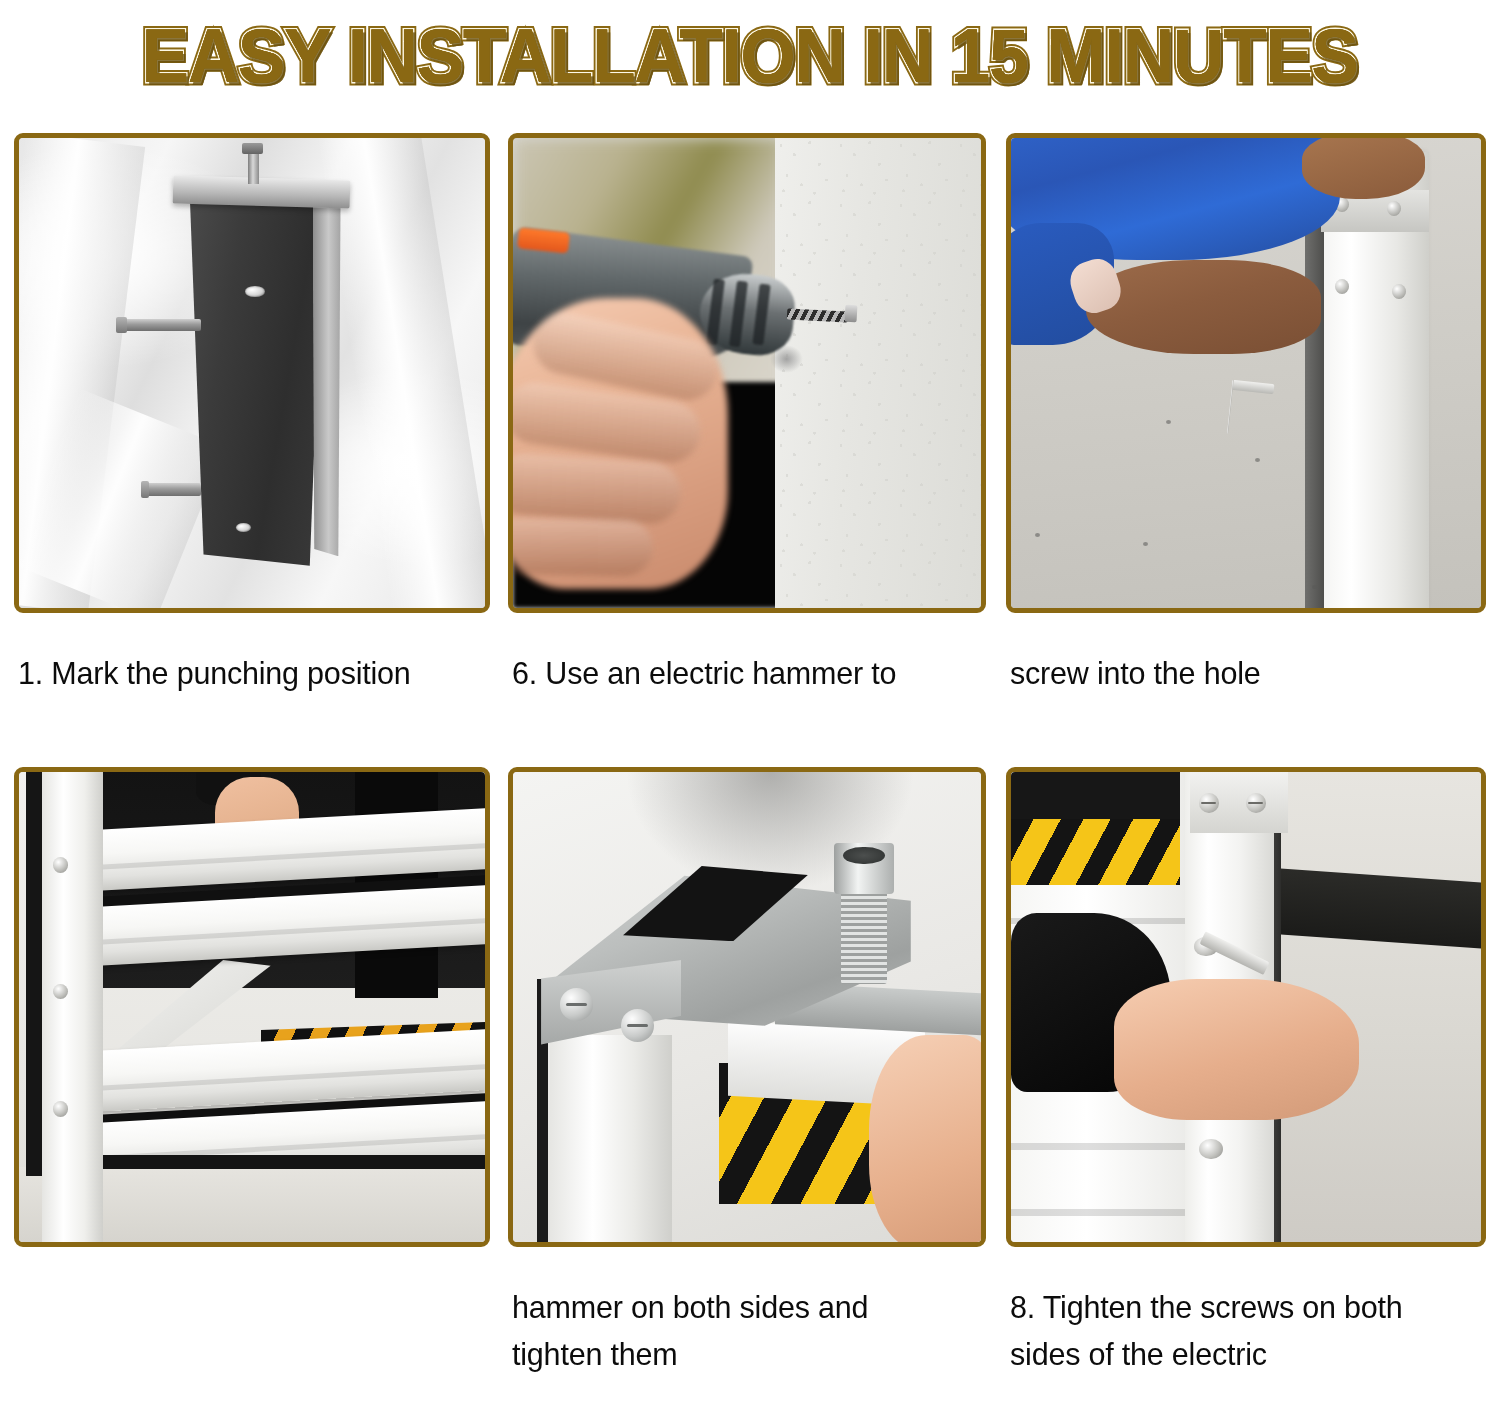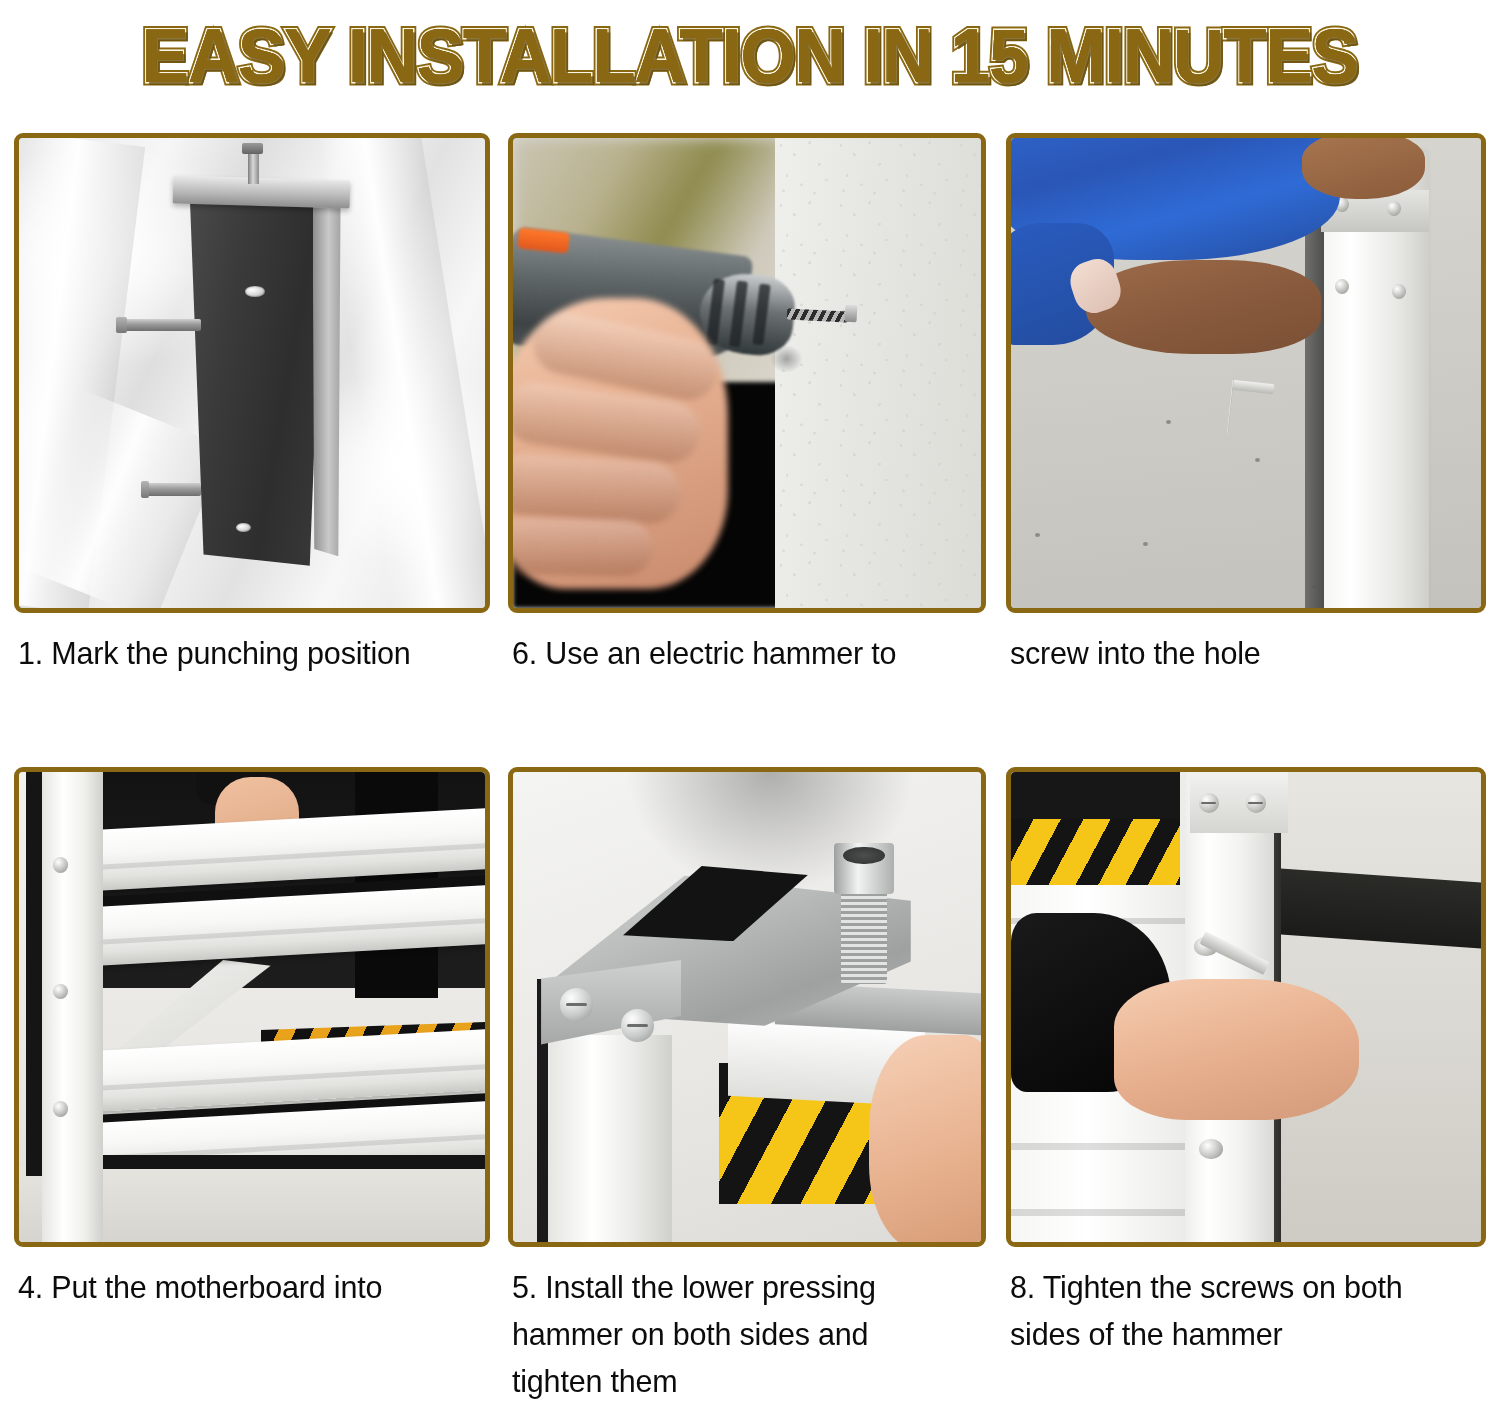--- a/index.html
+++ b/index.html
@@ -53,21 +53,21 @@
     position:absolute;left:0;top:0;
     width:100%;height:480px;
     border:5px solid #8a6813;
     border-radius:9px;
     box-sizing:border-box;
     overflow:hidden;
     background:#d9d9d6;
   }
   .photo-inner{position:absolute;inset:0;overflow:hidden;}
   .caption{
-    position:absolute;left:4px;top:497px;width:calc(100% - 6px);
+    position:absolute;left:4px;top:517px;width:calc(100% - 6px);
     font-size:30.5px;line-height:47px;color:#0c0c0c;
     font-family:"Liberation Sans", sans-serif;
     letter-spacing:-0.2px;
   }
   .caption div{white-space:nowrap;}
 
   
   .p1-bg{position:absolute;inset:0;
     background:
       radial-gradient(ellipse 60% 40% at 18% 25%, #ffffff 0%, rgba(255,255,255,0) 60%),
@@ -481,21 +481,20 @@
           <div class="p4-base"></div>
           <div class="p4-baseline"></div>
           <div class="p4-colshadow"></div>
           <div class="p4-column"></div>
           <div class="p4-colscrew" style="top:18%;"></div>
           <div class="p4-colscrew" style="top:45%;"></div>
           <div class="p4-colscrew" style="top:70%;"></div>
         </div>
       </div>
       <div class="caption">
-        <div>4. Put the motherboard into</div>
       </div>
     </div>
 
     <div class="cell" style="left:508px;top:655px;width:478px;height:636px;">
       <div class="photo">
         <div class="photo-inner">
           <div class="p5-bg"></div>
           <div class="p5-wallshadow"></div>
           <div class="p5-stripe"></div>
           <div class="p5-boardwhite"></div>
@@ -506,21 +505,20 @@
           <div class="p5-topplate"></div>
           <div class="p5-slotdark"></div>
           <div class="p5-lip"></div>
           <div class="p5-screwA"></div>
           <div class="p5-screwB"></div>
           <div class="p5-bolt"></div>
           <div class="p5-bolthead"></div>
         </div>
       </div>
       <div class="caption">
-        <div>5. Install the lower pressing</div>
         <div>hammer on both sides and</div>
         <div>tighten them</div>
       </div>
     </div>
 
     <div class="cell" style="left:1006px;top:655px;width:480px;height:636px;">
       <div class="photo">
         <div class="photo-inner">
           <div class="p6-bg"></div>
           <div class="p6-wall"></div>
@@ -540,18 +538,18 @@
           <div class="p6-bscrew" style="left:50%;top:4.5%;"></div>
           <div class="p6-lowscrew"></div>
           <div class="p6-toolhead"></div>
           <div class="p6-tool"></div>
           <div class="p6-sleeve"></div>
           <div class="p6-hand"></div>
         </div>
       </div>
       <div class="caption">
         <div>8. Tighten the screws on both</div>
-        <div>sides of the hammer</div>
+        <div>sides of the electric</div>
       </div>
     </div>
 
   </div>
 </div>
 
 </body></html>

